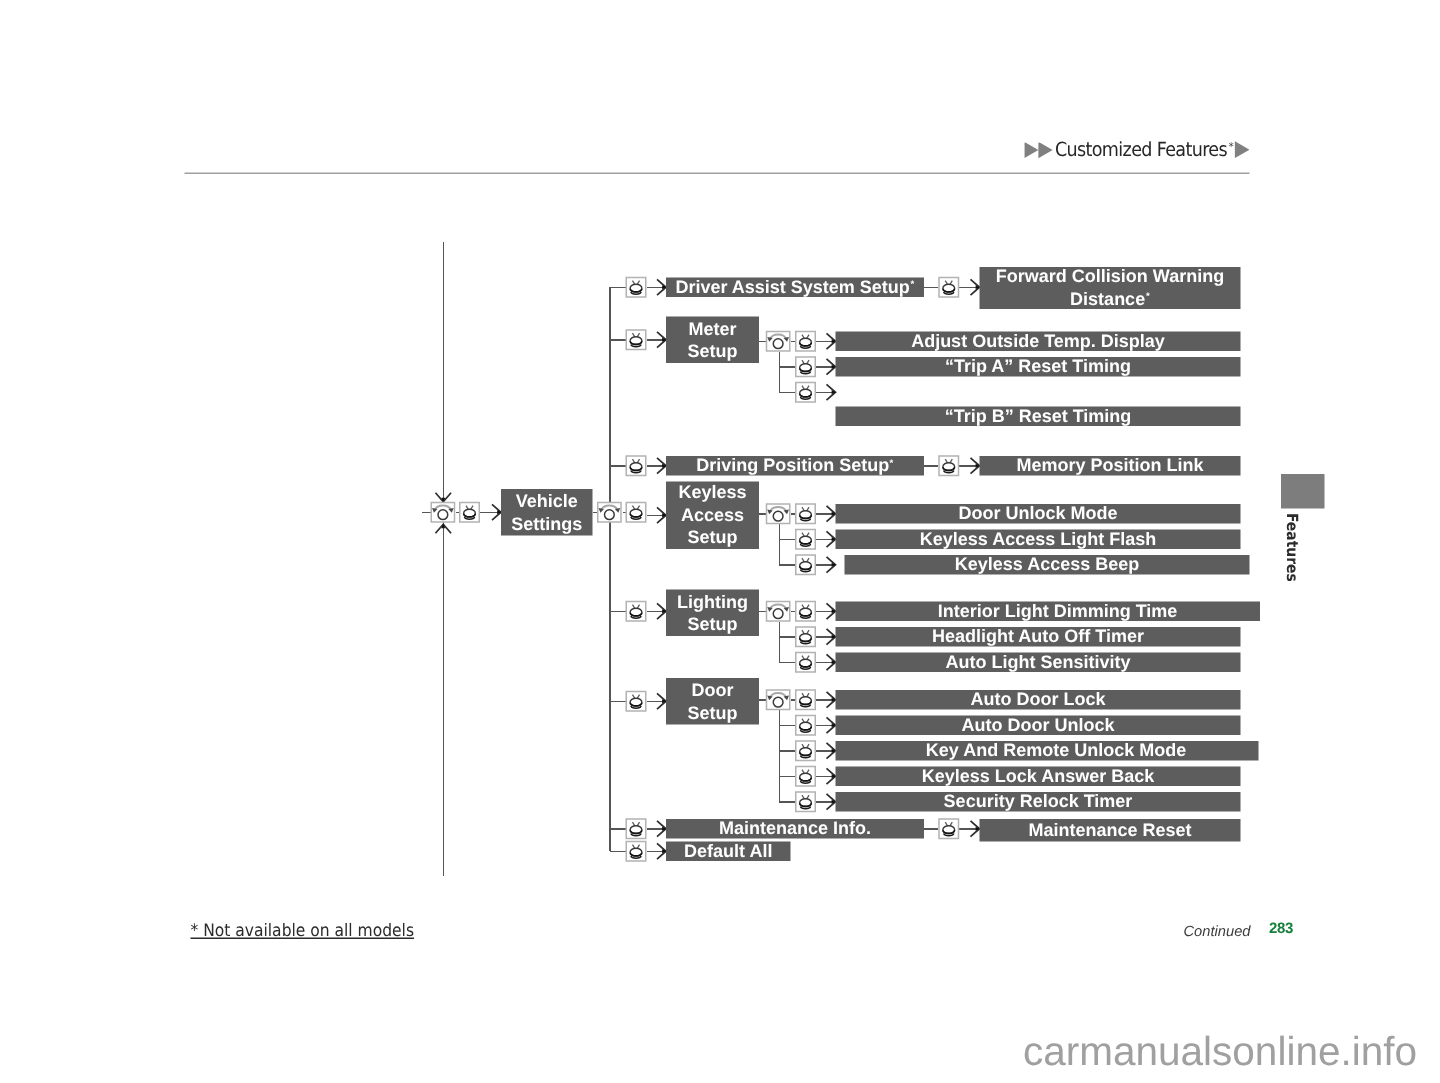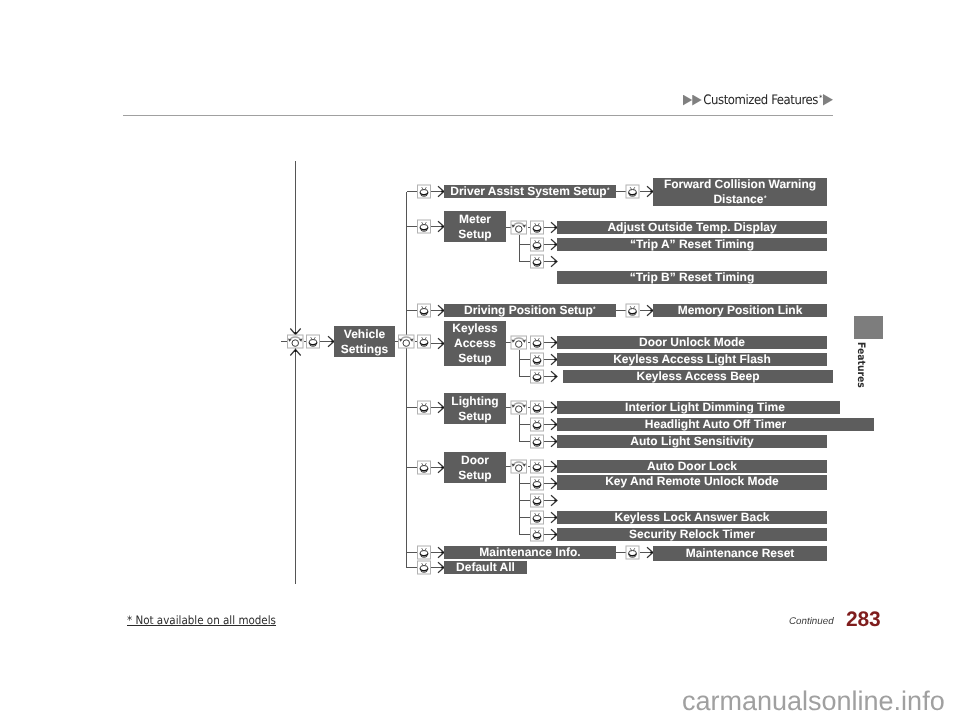--- a/index.html
+++ b/index.html
@@ -36,23 +36,23 @@
            font-size:10.3px;font-weight:bold;color:#2b2b2b;line-height:11px;
            writing-mode:vertical-rl;text-orientation:mixed;letter-spacing:0px;}
 
   
   #footnote{position:absolute;left:127px;top:613px;font-size:11.5px;color:#2b2b2b;
             font-family:"DejaVu Sans Condensed","DejaVu Sans",sans-serif;
             line-height:14px;white-space:nowrap;text-decoration:underline;}
   #continued{position:absolute;left:789px;top:616px;font-size:9.8px;
              font-family:Liberation Sans, sans-serif;
              font-style:italic;color:#3a3a3a;line-height:12px;}
-  #pageno{position:absolute;left:846px;top:612px;font-size:21px;font-weight:600;
+  #pageno{position:absolute;left:846px;top:612px;font-size:10px;font-weight:600;
           font-family:"Liberation Sans",sans-serif;
-          color:#7f1d1d;line-height:16px;letter-spacing:-0.2px;}
+          color:#15803d;line-height:16px;letter-spacing:-0.2px;}
   #watermark{position:absolute;left:682px;top:686px;font-size:27px;color:var(--c-wm,#a0a0a0);
              font-family:"Liberation Sans",sans-serif;letter-spacing:0px;
              line-height:30px;white-space:nowrap;}
 
   
   #diagram{position:absolute;left:0;top:0;width:960px;height:722px;}
   .box{position:absolute;background:var(--c-box,#5d5d5d);color:var(--c-text,#fff);font-weight:bold;
        display:flex;align-items:center;justify-content:center;
        font-family:"Liberation Sans",sans-serif;
        font-size:12px;letter-spacing:0px;line-height:15px;text-align:center;}
@@ -279,36 +279,36 @@
       </div>
       <div class="box" style="left: 563px; top: 370px; width: 270px; height: 13px;">
         <span>Keyless Access Beep</span>
       </div>
       <div class="box" style="left: 444px; top: 393px; width: 62px; height: 31px;">
         <span>Lighting<br>Setup</span>
       </div>
       <div class="box" style="left: 557px; top: 401px; width: 270px; height: 13px; padding-left: 13px;">
         <span>Interior Light Dimming Time</span>
       </div>
-      <div class="box" style="left: 557px; top: 418px; width: 317px; height: 13px;">
+      <div class="box" style="left: 557px; top: 418px; width: 270px; height: 13px;">
         <span>Headlight Auto Off Timer</span>
       </div>
       <div class="box" style="left: 557px; top: 435px; width: 270px; height: 13px;">
         <span>Auto Light Sensitivity</span>
       </div>
       <div class="box" style="left: 444px; top: 452px; width: 62px; height: 31px;">
         <span>Door<br>Setup</span>
       </div>
       <div class="box" style="left: 557px; top: 460px; width: 270px; height: 13px;">
         <span>Auto Door Lock</span>
       </div>
       <div class="box" style="left: 557px; top: 477px; width: 270px; height: 13px;">
         <span>Auto Door Unlock</span>
       </div>
-      <div class="box" style="left: 557px; top: 475px; width: 270px; height: 13px;">
+      <div class="box" style="left: 557px; top: 494px; width: 270px; height: 13px; padding-left: 12px;">
         <span>Key And Remote Unlock Mode</span>
       </div>
       <div class="box" style="left: 557px; top: 511px; width: 270px; height: 13px;">
         <span>Keyless Lock Answer Back</span>
       </div>
       <div class="box" style="left: 557px; top: 528px; width: 270px; height: 13px;">
         <span>Security Relock Timer</span>
       </div>
       <div class="box" style="left: 444px; top: 546px; width: 172px; height: 13px;">
         <span>Maintenance Info.</span>

